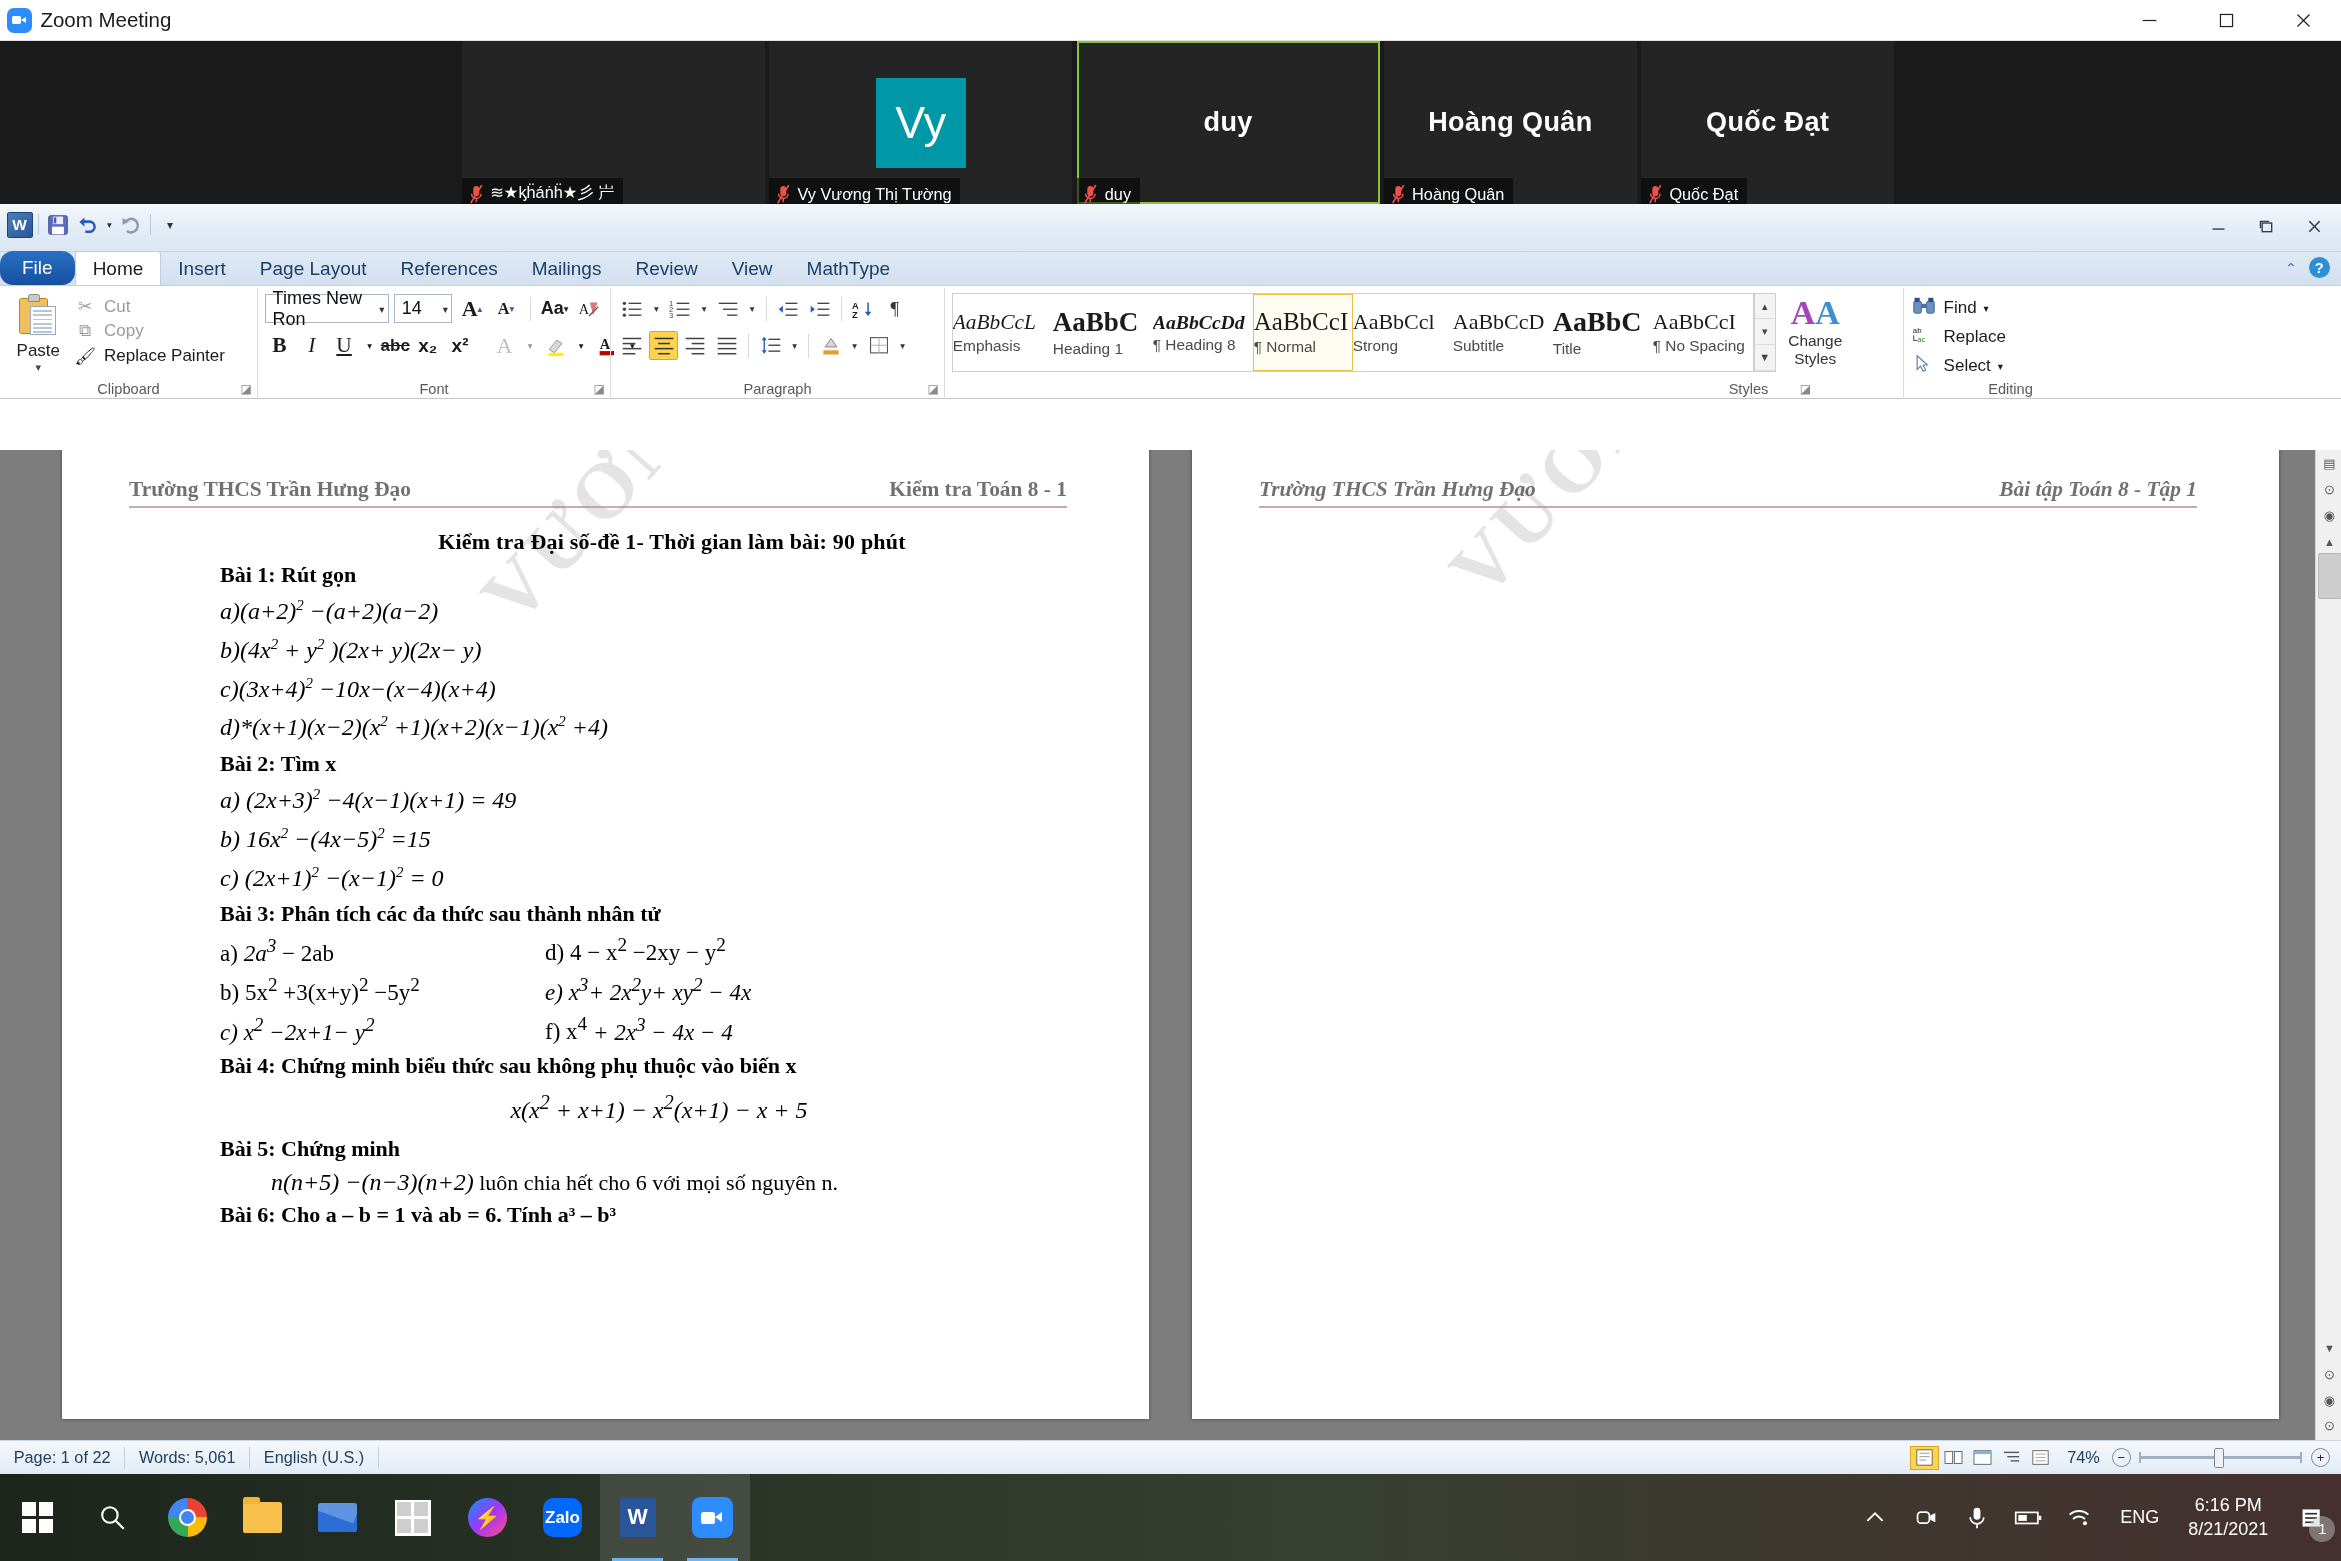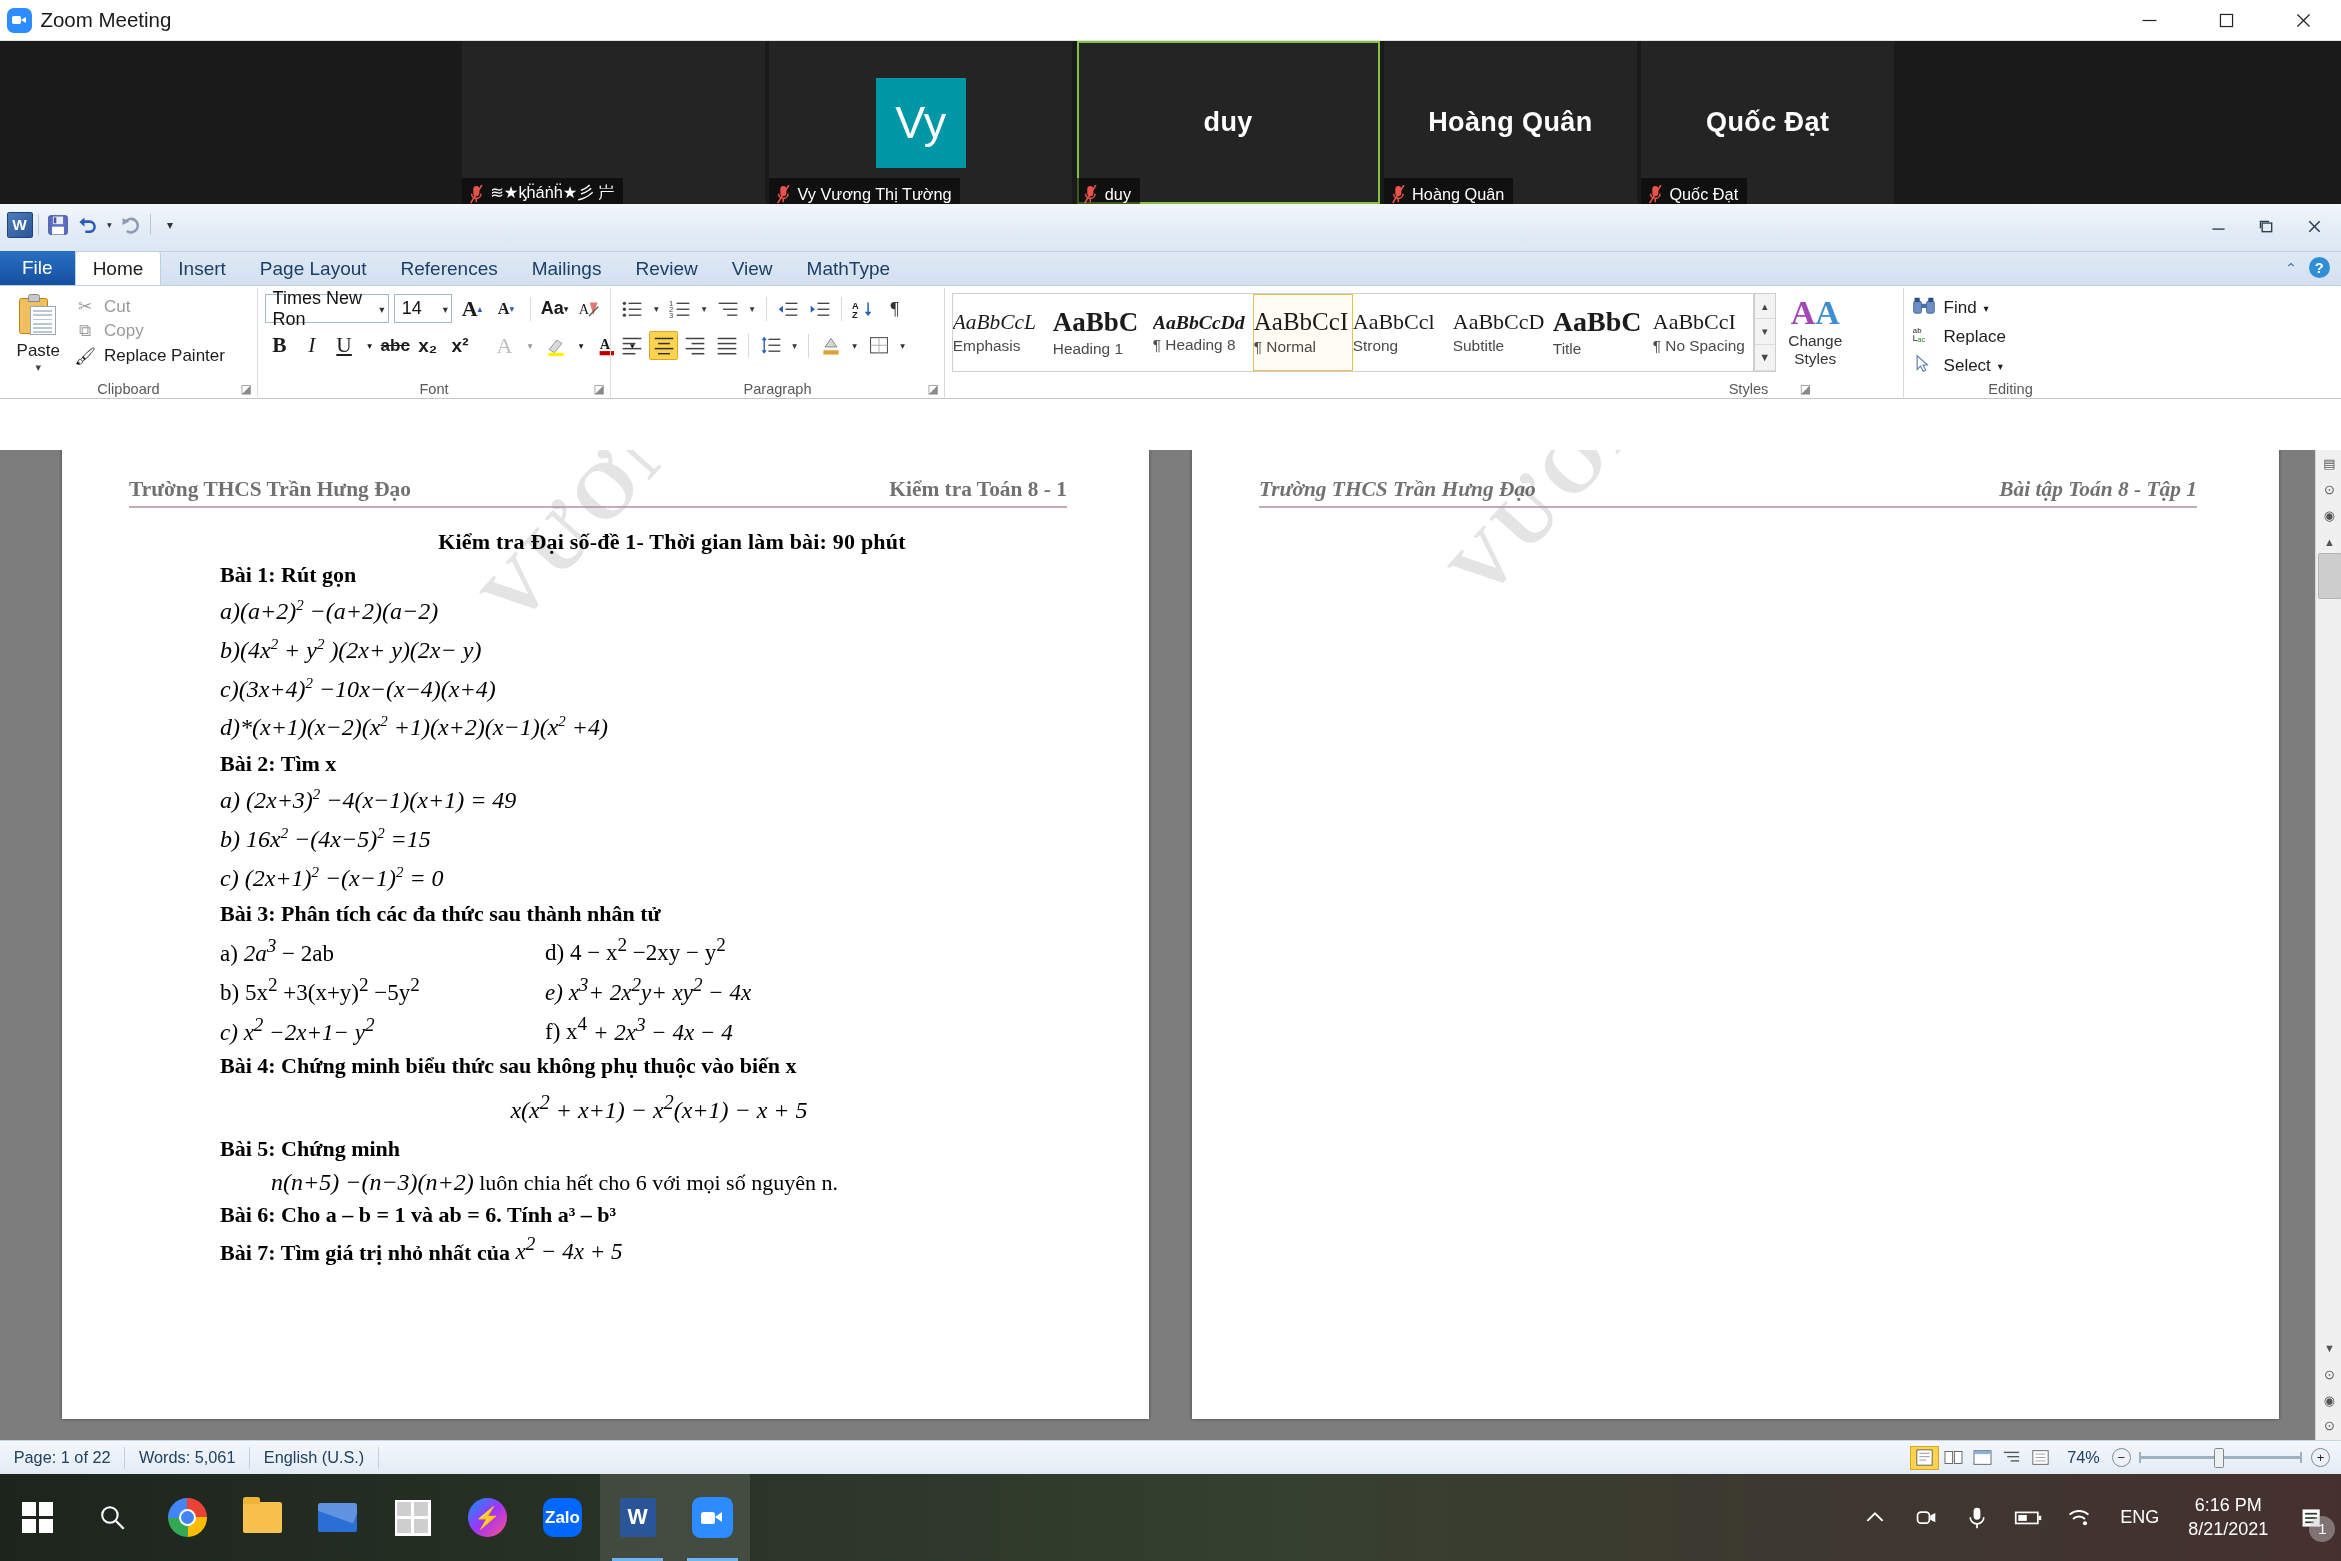--- a/index.html
+++ b/index.html
@@ -104,20 +104,21 @@
   
   .word-tabs {
     height: 34px; background: linear-gradient(to bottom,#dfe9f5,#d3e0f0);
     display: flex; align-items: flex-end; padding-left: 0;
     border-bottom: 0.9px solid #bcd0e3; position: relative;
   }
   .tab-file {
     background: linear-gradient(to bottom,#2a6fc4,#15509f); color: #fff;
     height: 34px; display: flex; align-items: center; padding: 0 22px;
     font-size: 19px;
+    border-radius: 13px;
   }
   .tab {
     height: 33px; display: flex; align-items: center; padding: 0 17px;
     font-size: 19px; color: #1c3f66;
   }
   .tab.active {
     background: #fff; border: 0.9px solid #bcd0e3; border-bottom: none;
     border-radius: 3.4px 3.4px 0 0; height: 34px; color: #1c1c1c;
   }
   .tabs-right {
@@ -893,21 +894,20 @@
           <div class="b3-b"><span class="plain">f) x<sup>4</sup></span> + 2<i>x</i><sup>3</sup> − 4<i>x</i> − 4</div>
         </div>
 
         <div class="bai-head">Bài 4: Chứng minh biểu thức sau không phụ thuộc vào biến x</div>
         <div class="eq-center"><i>x</i>(<i>x</i><sup>2</sup> + <i>x</i>+1) − <i>x</i><sup>2</sup>(<i>x</i>+1) − <i>x</i> + 5</div>
 
         <div class="bai-head">Bài 5: Chứng minh</div>
         <div class="bai-sub"><span class="it"><i>n</i>(<i>n</i>+5) −(<i>n</i>−3)(<i>n</i>+2)</span><span> luôn chia hết cho 6 với mọi số nguyên n.</span></div>
 
         <div class="bai-line">Bài 6: Cho a – b = 1 và ab = 6. Tính  a³ – b³</div>
-        <div class="bai-line"><span>Bài 7: Tìm giá trị nhỏ nhất của </span><span class="it"><i>x</i><sup>2</sup> − 4<i>x</i> + 5</span></div>
       </div>
 
     </div>
 
     <div class="page page2">
       <div class="watermark" style="left:240px;top:128px">VƯƠNG THỊ TƯỜNG VY</div>
       <div class="page-header p2">
         <span>Trường THCS Trần Hưng Đạo</span>
         <span>Bài tập Toán 8 - Tập 1</span>
       </div>

